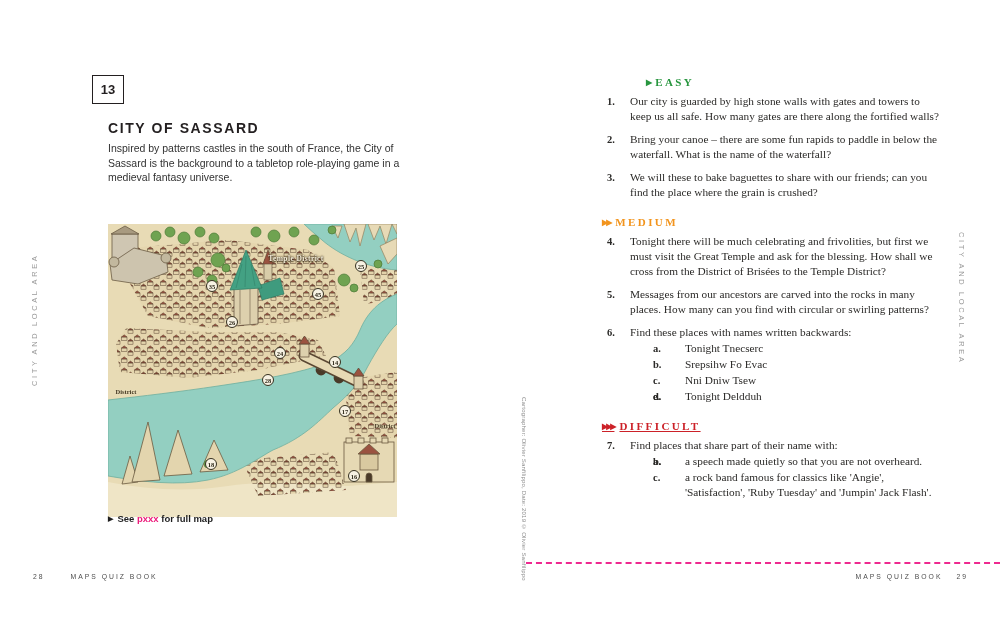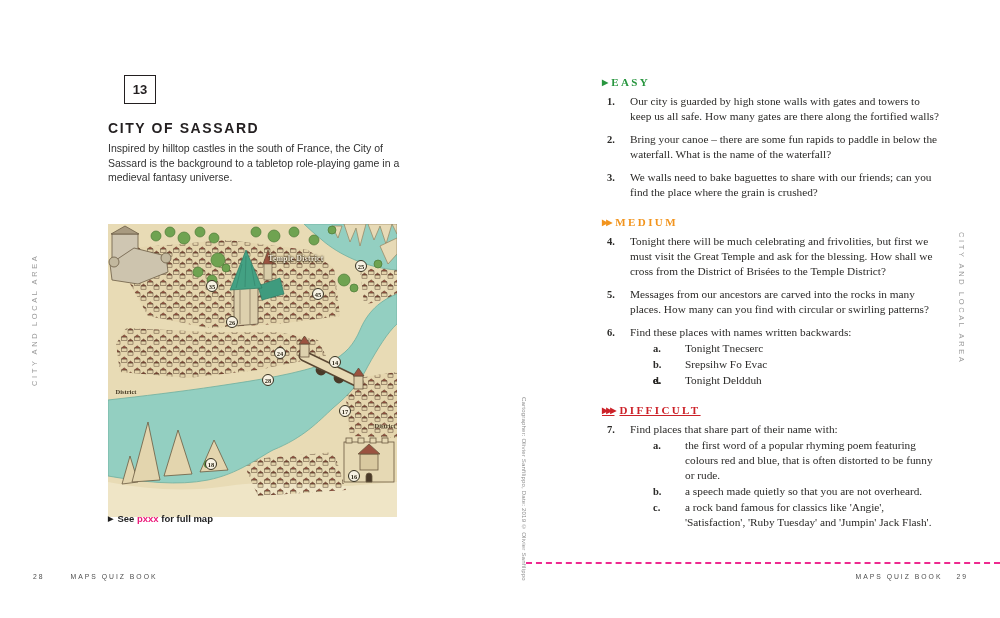--- a/index.html
+++ b/index.html
@@ -6,21 +6,21 @@
   .spread{position:relative;width:1000px;height:618px;background:#ffffff;overflow:hidden;
           font-family:"Liberation Sans",sans-serif;color:#231f20;}
 
   
   .side-label{position:absolute;font-size:7.5px;letter-spacing:2.6px;color:#9b9b9b;
               font-weight:500;white-space:nowrap;}
   .side-left{left:30px;top:236px;height:150px;writing-mode:vertical-rl;transform:rotate(180deg);}
   .side-right{left:957px;top:232px;height:165px;writing-mode:vertical-rl;}
 
   
-  .chapter-box{position:absolute;left:124px;top:75px;width:30px;height:27px;
+  .chapter-box{position:absolute;left:92px;top:75px;width:30px;height:27px;
                border:1.5px solid #231f20;display:flex;align-items:center;justify-content:center;
                font-size:13px;font-weight:600;}
   .page-title{position:absolute;left:108px;top:120px;font-size:14px;font-weight:700;
               letter-spacing:1.6px;color:#231f20;}
   .page-desc{position:absolute;left:108px;top:141px;width:292px;font-size:10.5px;line-height:14.5px;
              color:#323232;font-weight:500;}
 
   .map-wrap{position:absolute;left:108px;top:224px;width:289px;height:293px;overflow:hidden;}
   .map-wrap svg{display:block;}
   #map-overlay{position:absolute;left:0;top:0;width:289px;height:293px;}
@@ -70,21 +70,21 @@
 </head>
 <body>
 
 <div class="spread">
 
   <div class="side-label side-left">CITY AND LOCAL AREA</div>
   <div class="side-label side-right">CITY AND LOCAL AREA</div>
 
   <div class="chapter-box">13</div>
   <div class="page-title">CITY OF SASSARD</div>
-  <div class="page-desc">Inspired by hilltop castles in the south of France, the City of Sassard is the background to a tabletop role-playing game in a medieval fantasy universe.</div>
+  <div class="page-desc">Inspired by patterns castles in the south of France, the City of Sassard is the background to a tabletop role-playing game in a medieval fantasy universe.</div>
 
   <div class="map-wrap">
     <svg viewBox="0 0 289 293" width="289" height="293">
       <defs>
         <pattern id="roofs" width="13" height="11" patternUnits="userSpaceOnUse">
           <g stroke="#5a4331" stroke-width="0.5">
             <rect x="0.5" y="3" width="5.5" height="3.5" fill="#e3d3ab"></rect>
             <polygon points="0.5,3 3.2,0.8 6,3" fill="#9a5240"></polygon>
             <rect x="7" y="7" width="5" height="3.2" fill="#e3d3ab"></rect>
             <polygon points="7,7 9.5,5 12,7" fill="#7e4434"></polygon>
@@ -213,32 +213,32 @@
   </div>
 
   <div class="footer footer-left">
     <span>28</span><span class="ft">MAPS QUIZ BOOK</span>
   </div>
 
   <div class="credit">Cartographer: Olivier Sanfilippo, Date: 2019 © Olivier Sanfilippo</div>
 
   <div id="questions-root">
       <section class="q-section">
-        <div class="q-header" style="color: rgb(40, 150, 63);"><span class="arrows">▶</span><span>EASY</span></div>
+        <div class="q-header" style="color: rgb(40, 150, 63); margin-left: 44px;"><span class="arrows">▶</span><span>EASY</span></div>
         <div class="question">
           <span class="q-num">1.</span>
           <span class="q-text">Our city is guarded by high stone walls with gates and towers to keep us all safe. How many gates are there along the fortified walls?</span>
         </div>
         <div class="question">
           <span class="q-num">2.</span>
           <span class="q-text">Bring your canoe – there are some fun rapids to paddle in below the waterfall. What is the name of the waterfall?</span>
         </div>
         <div class="question">
           <span class="q-num">3.</span>
-          <span class="q-text">We walls need to bake baguettes to share with our friends; can you find the place where the grain is crushed?</span>
+          <span class="q-text">We will these to bake baguettes to share with our friends; can you find the place where the grain is crushed?</span>
         </div>
       </section>
       <section class="q-section">
         <div class="q-header" style="color: rgb(242, 148, 29);"><span class="arrows">▶▶</span><span>MEDIUM</span></div>
         <div class="question">
           <span class="q-num">4.</span>
           <span class="q-text">Tonight there will be much celebrating and frivolities, but first we must visit the Great Temple and ask for the blessing. How shall we cross from the District of Brisées to the Temple District?</span>
         </div>
         <div class="question">
           <span class="q-num">5.</span>
@@ -250,38 +250,38 @@
           <div class="sub">
             <span class="sub-letter">a.</span>
             <span class="sub-text">Tonight Tnecserc</span>
           </div>
           <div class="sub">
             <span class="sub-letter">b.</span>
             <span class="sub-text">Srepsihw Fo Evac</span>
           </div>
           <div class="sub">
             <span class="sub-letter">c.</span>
+            <span class="sub-text">Nni Dniw Tsew</span>
           </div>
           <div class="sub">
             <span class="sub-letter">d.</span>
           </div>
           <div class="sub">
             <span class="sub-letter">e.</span>
             <span class="sub-text">Tonight Deldduh</span>
           </div>
         </div>
       </section>
       <section class="q-section">
         <div class="q-header" style="color: rgb(204, 33, 40); text-decoration: underline;"><span class="arrows">▶▶▶</span><span>DIFFICULT</span></div>
         <div class="question">
           <span class="q-num">7.</span>
           <span class="q-text">Find places that share part of their name with:</span>
           <div class="sub">
             <span class="sub-letter">a.</span>
-            <span class="sub-text">the first word of a popular rhyming poem featuring colours red and blue, that is often distorted to be funny or rude.</span>
           </div>
           <div class="sub">
             <span class="sub-letter">b.</span>
             <span class="sub-text">a speech made quietly so that you are not overheard.</span>
           </div>
           <div class="sub">
             <span class="sub-letter">c.</span>
             <span class="sub-text">a rock band famous for classics like 'Angie', 'Satisfaction', 'Ruby Tuesday' and 'Jumpin' Jack Flash'.</span>
           </div>
         </div>

